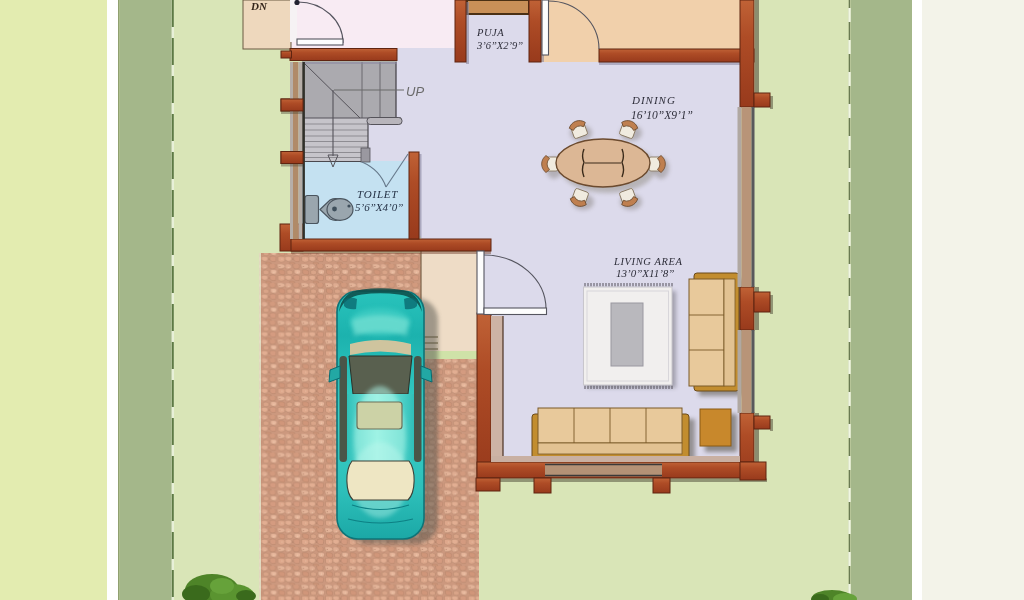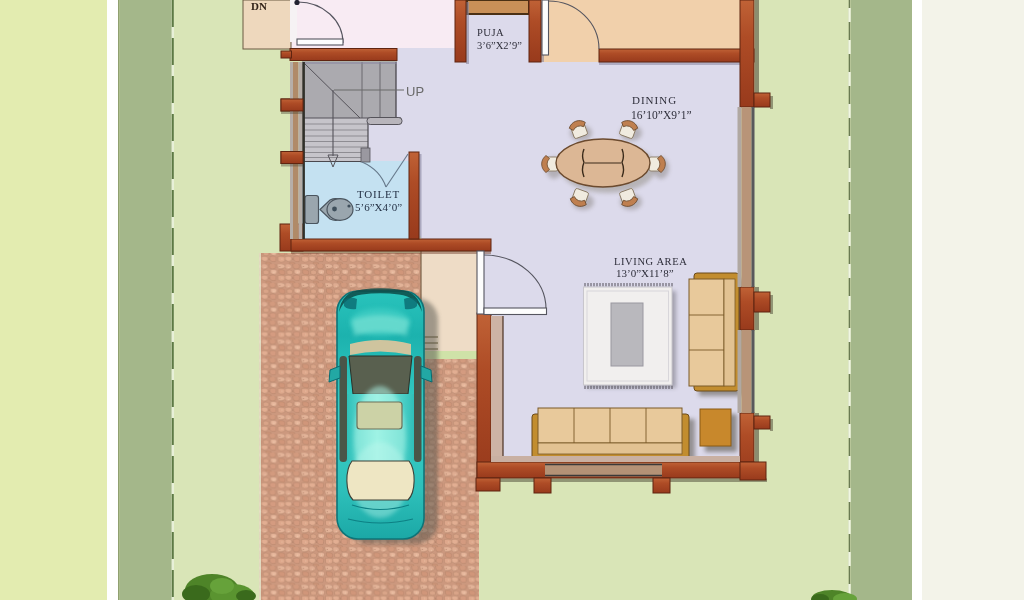--- a/index.html
+++ b/index.html
@@ -1,16 +1,16 @@
 <!DOCTYPE html>
 <html><head>
 <meta charset="utf-8">
 <style>
 html,body{margin:0;padding:0;background:#fff;}
-#stage{position:relative;width:1024px;height:600px;overflow:hidden;font-family:"Liberation Serif",serif;}
+#stage{position:relative;width:1024px;height:600px;overflow:hidden;font-family:"Liberation Serif",serif;font-style:italic;}
 svg{display:block;filter:blur(0.35px);}
 </style>
 </head>
 <body>
 <div id="stage">
 <svg width="1024" height="600" viewBox="0 0 1024 600" xmlns="http://www.w3.org/2000/svg">
 <defs>
 <pattern id="brick" width="29" height="23" patternUnits="userSpaceOnUse" patternTransform="scale(0.82)">
  <rect width="29" height="23" fill="#cc987e"></rect>
  <path d="M0,0 Q4,-1 7,1 L8,4 Q5,7 1,6 L0,4 Z" fill="#dfac91" stroke="#a1765c" stroke-opacity="0.75" stroke-width="0.5"></path>

